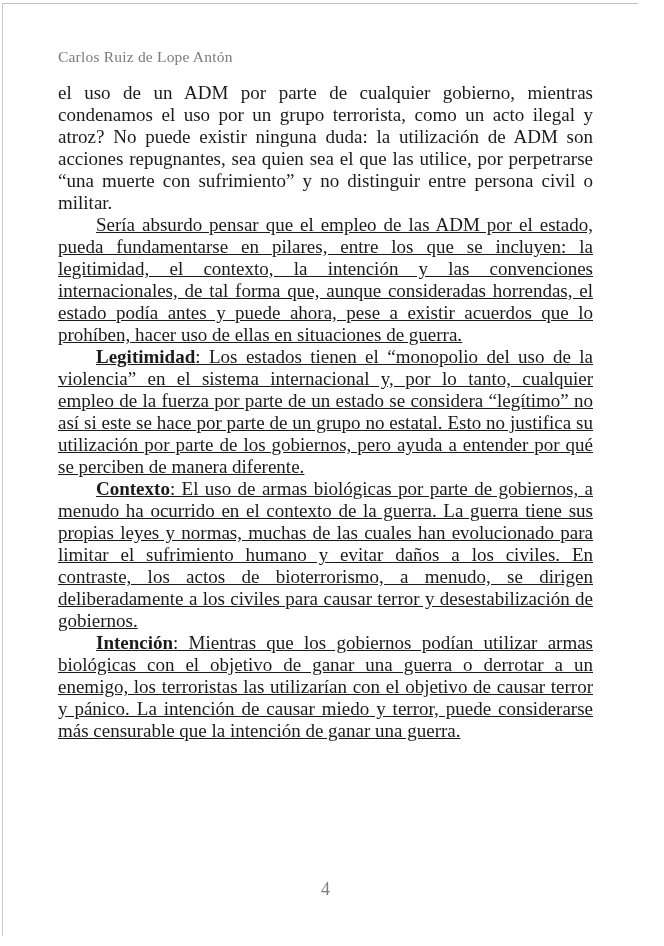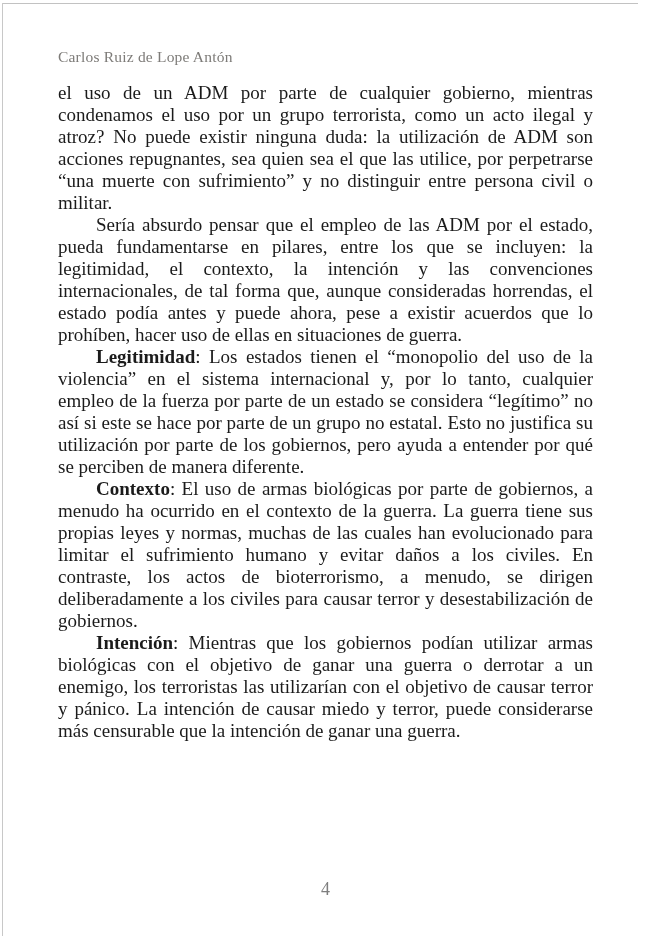--- a/index.html
+++ b/index.html
@@ -50,20 +50,21 @@
     line-height: 22px;
     color: #1b1b1b;
     text-align: justify;
   }
   .body-text p {
     margin: 0;
     padding: 0;
   }
   .body-text p.indent {
     text-indent: 38px;
+    text-decoration: underline;
   }
   .lead {
     font-weight: bold;
     margin-top: 32px;
   }
   .page-number {
     position: absolute;
     left: 58px;
     top: 879px;
     width: 535px;

